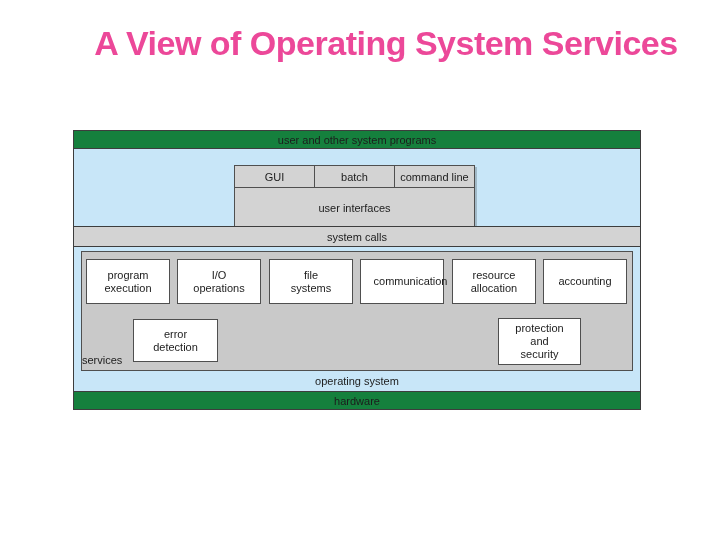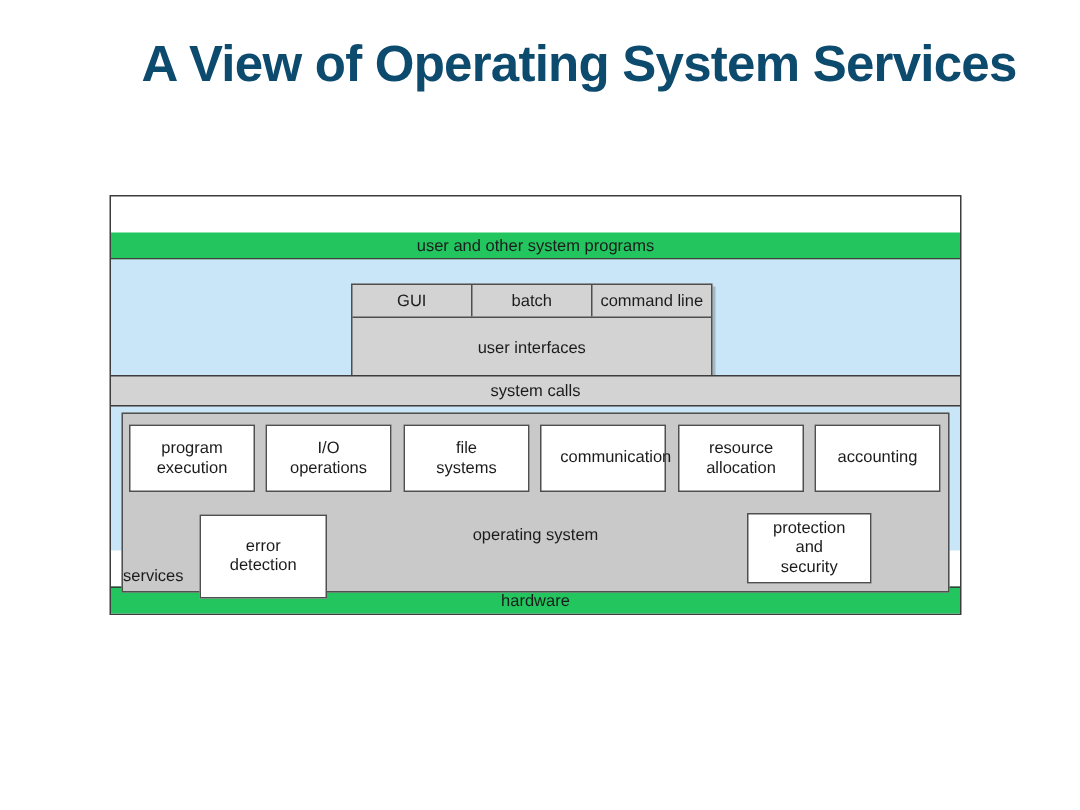--- a/index.html
+++ b/index.html
@@ -8,34 +8,33 @@
     font-family:"Liberation Sans", sans-serif;
     position:relative;overflow:hidden;
   }
   .slide{position:absolute;inset:0;background:#fff;}
 
   .title{
     position:absolute;top:24px;left:0;width:100%;
     box-sizing:border-box;padding-left:52px;
     text-align:center;
     font-size:34px;font-weight:600;letter-spacing:-0.5px;
-    color:#0c4a6e;
+    color:#ec4899;
   }
 
   
   .diagram{
     position:absolute;left:73px;top:130px;width:568px;height:280px;
     box-sizing:border-box;border:1px solid #3d3d3d;
     display:flex;flex-direction:column;
     font-size:11px;color:#1c1c1c;
   }
   .band{
     flex:0 0 auto;display:flex;align-items:center;justify-content:center;
-    background:#22c55e;
-    margin-top:24px;
+    background:#15803d;
   }
   .band.top{height:17px;border-bottom:1px solid #3d3d3d;}
   .band.bottom{height:17px;border-top:1px solid #3d3d3d;}
 
   .blue-zone{flex:1 1 auto;position:relative;background:#c8e6f8;}
 
   
   .ui-box{
     position:absolute;left:160px;top:16px;width:241px;height:64px;
     box-sizing:border-box;background:#d3d3d3;border:1px solid #4f4f4f;
@@ -68,21 +67,21 @@
   }
   .svc-box{
     position:absolute;box-sizing:border-box;
     background:#ffffff;border:1px solid #4f4f4f;
     display:flex;align-items:center;justify-content:center;
     text-align:center;white-space:pre-line;line-height:13px;
   }
   .r1{top:7px;width:84px;height:45px;}
   .b0{left:4px;}  .b1{left:95px;} .b2{left:187px;}
   .b3{left:278px;padding-left:17px;}.b4{left:370px;}.b5{left:461px;}
-  .err{left:51px;top:67px;width:85px;height:56px;}
+  .err{left:51px;top:67px;width:85px;height:43px;}
   .prot{left:416px;top:66px;width:83px;height:47px;}
   .svc-label{
     position:absolute;left:0;right:0;bottom:4px;text-align:left;
   }
 
   
   .os-label{
     position:absolute;left:0;right:0;bottom:4px;text-align:center;
   }
 </style>

